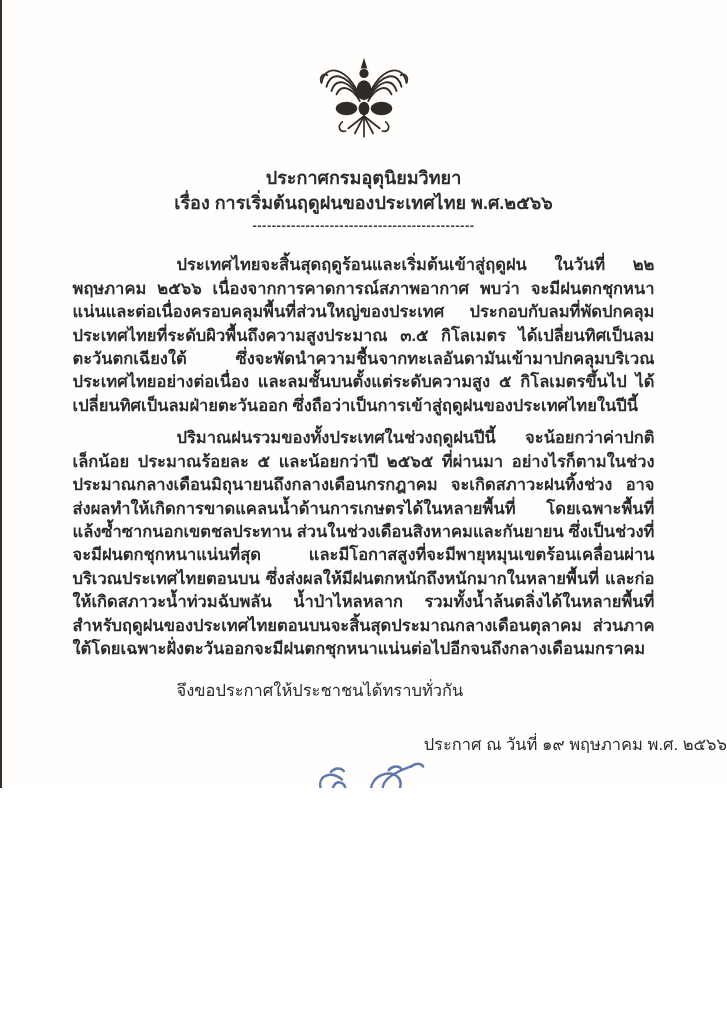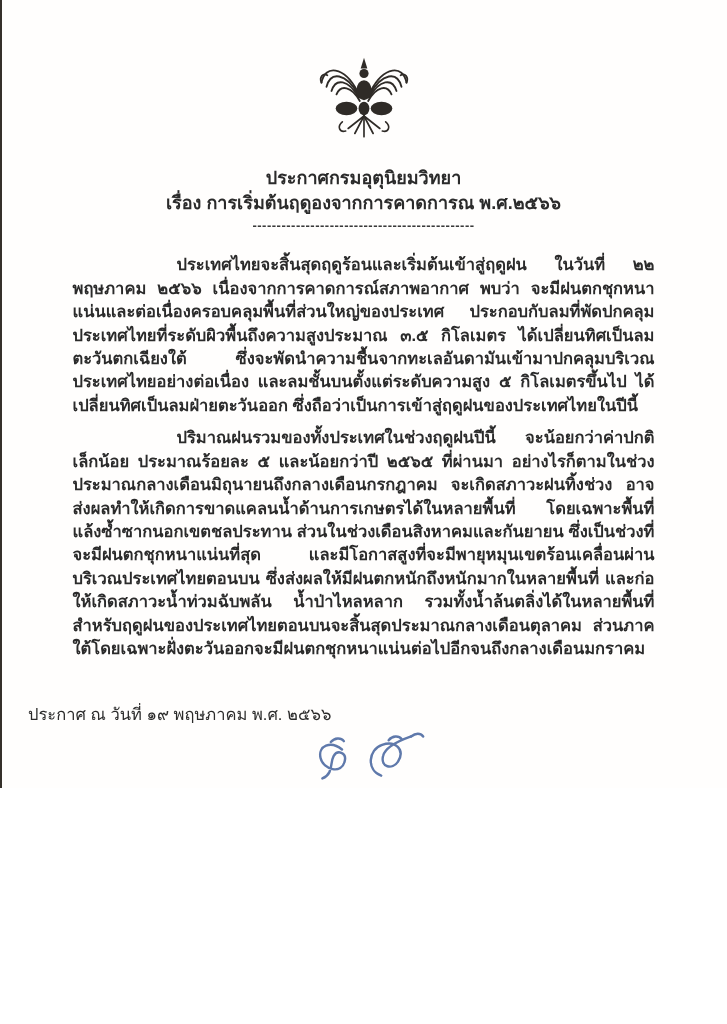--- a/index.html
+++ b/index.html
@@ -61,22 +61,22 @@
     text-indent: 104px;
     text-align: justify;
   }
   .closing {
     width: 582px;
     margin: 16px auto 0 auto;
     font-size: 16.5px;
     text-indent: 104px;
   }
   .date-line {
-    margin-top: 40px;
-    text-align: left;
+    margin-top: 28px;
+    text-align: right;
     font-size: 16.5px;
     padding-left: 28px;
   }
   .signature-wrap {
     margin: 2px auto 0 auto;
     width: 160px;
     height: 56px;
     position: relative;
     left: 6px;
   }
@@ -133,29 +133,30 @@
           <path d="M60,72 L41,87"></path>
           <path d="M60,72 L79,87"></path>
           <path d="M34,79 C27,85 31,92 38,90"></path>
           <path d="M86,79 C93,85 89,92 82,90"></path>
         </g>
       </svg>
     </div>
 
     <div class="title-block">
       <div>ประกาศกรมอุตุนิยมวิทยา</div>
-      <div>เรื่อง การเริ่มต้นฤดูองจากการคาดการณ พ.ศ.๒๕๖๖</div>
+      <div>เรื่อง การเริ่มต้นฤดูฝนของประเทศไทย พ.ศ.๒๕๖๖</div>
     </div>
     <div class="divider">----------------------------------------------</div>
 
     <div class="body-text">
       <p>ประเทศไทยจะสิ้นสุดฤดูร้อนและเริ่มต้นเข้าสู่ฤดูฝน ในวันที่ ๒๒ พฤษภาคม ๒๕๖๖ เนื่องจากการคาดการณ์สภาพอากาศ พบว่า จะมีฝนตกชุกหนาแน่นและต่อเนื่องครอบคลุมพื้นที่ส่วนใหญ่ของประเทศ ประกอบกับลมที่พัดปกคลุมประเทศไทยที่ระดับผิวพื้นถึงความสูงประมาณ ๓.๕ กิโลเมตร ได้เปลี่ยนทิศเป็นลมตะวันตกเฉียงใต้ ซึ่งจะพัดนำความชื้นจากทะเลอันดามันเข้ามาปกคลุมบริเวณประเทศไทยอย่างต่อเนื่อง และลมชั้นบนตั้งแต่ระดับความสูง ๕ กิโลเมตรขึ้นไป ได้เปลี่ยนทิศเป็นลมฝ่ายตะวันออก ซึ่งถือว่าเป็นการเข้าสู่ฤดูฝนของประเทศไทยในปีนี้</p>
       <p>ปริมาณฝนรวมของทั้งประเทศในช่วงฤดูฝนปีนี้ จะน้อยกว่าค่าปกติเล็กน้อย ประมาณร้อยละ ๕ และน้อยกว่าปี ๒๕๖๕ ที่ผ่านมา อย่างไรก็ตามในช่วงประมาณกลางเดือนมิถุนายนถึงกลางเดือนกรกฎาคม จะเกิดสภาวะฝนทิ้งช่วง อาจส่งผลทำให้เกิดการขาดแคลนน้ำด้านการเกษตรได้ในหลายพื้นที่ โดยเฉพาะพื้นที่แล้งซ้ำซากนอกเขตชลประทาน ส่วนในช่วงเดือนสิงหาคมและกันยายน ซึ่งเป็นช่วงที่จะมีฝนตกชุกหนาแน่นที่สุด และมีโอกาสสูงที่จะมีพายุหมุนเขตร้อนเคลื่อนผ่านบริเวณประเทศไทยตอนบน ซึ่งส่งผลให้มีฝนตกหนักถึงหนักมากในหลายพื้นที่ และก่อให้เกิดสภาวะน้ำท่วมฉับพลัน น้ำป่าไหลหลาก รวมทั้งน้ำล้นตลิ่งได้ในหลายพื้นที่ สำหรับฤดูฝนของประเทศไทยตอนบนจะสิ้นสุดประมาณกลางเดือนตุลาคม ส่วนภาคใต้โดยเฉพาะฝั่งตะวันออกจะมีฝนตกชุกหนาแน่นต่อไปอีกจนถึงกลางเดือนมกราคม</p>
     </div>
 
+    <div class="closing">จึงขอประกาศให้ประชาชนได้ทราบทั่วกัน</div>
 
     <div class="date-line">ประกาศ ณ วันที่ ๑๙  พฤษภาคม พ.ศ. ๒๕๖๖</div>
 
     <div class="signature-wrap">
       <svg viewBox="0 0 160 60" xmlns="http://www.w3.org/2000/svg">
         <g stroke="#5f79ab" fill="none" stroke-width="2.6" stroke-linecap="round">
           <path d="M38,14 C42,9 49,9 52,13"></path>
           <path d="M50,22 C38,12 24,18 27,31 C30,44 50,49 53,34 C55,25 45,22 41,29 C37,36 41,48 29,53"></path>
           <path d="M100,12 C104,7 111,7 114,11"></path>
           <path d="M92,50 C76,44 78,22 93,17 C107,12 118,22 110,35 C104,44 91,41 94,29 C96,20 110,13 124,8"></path>

